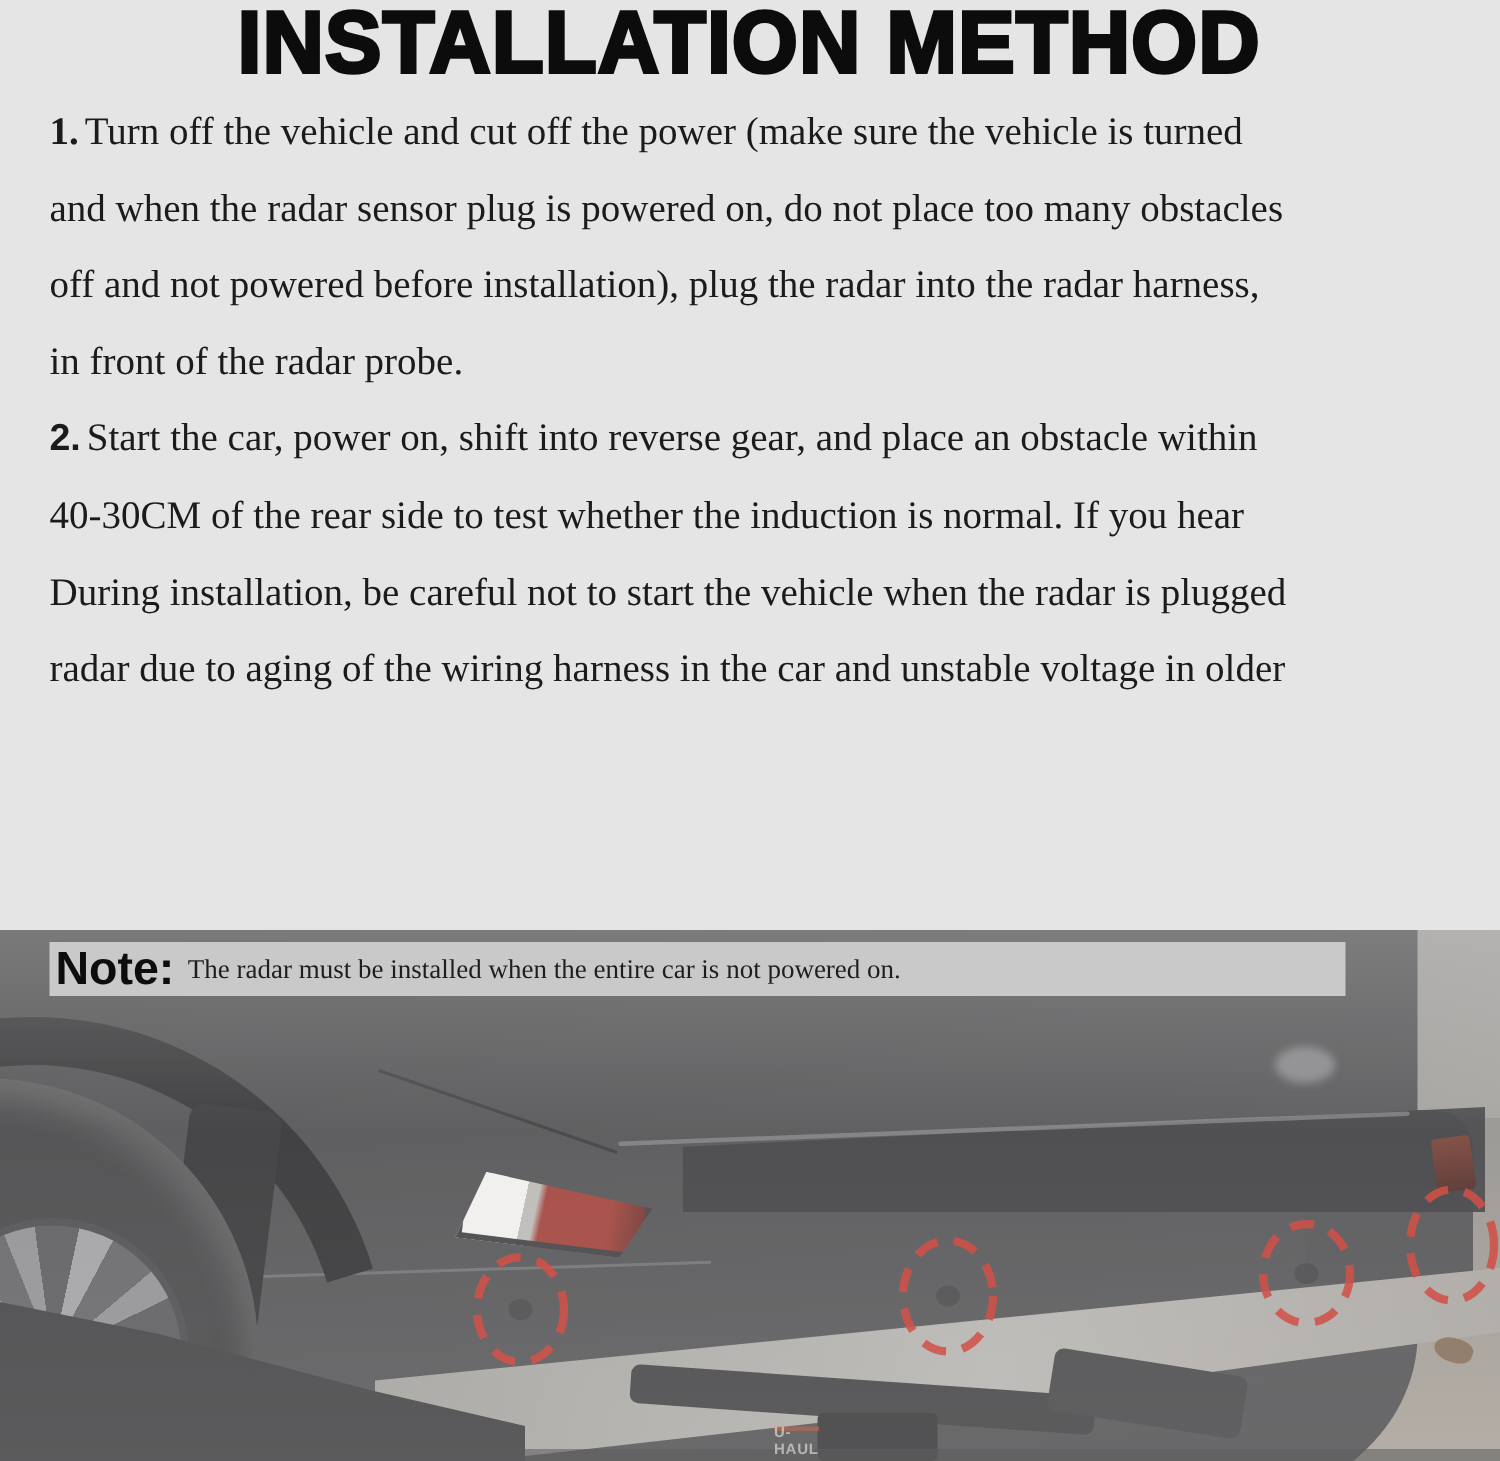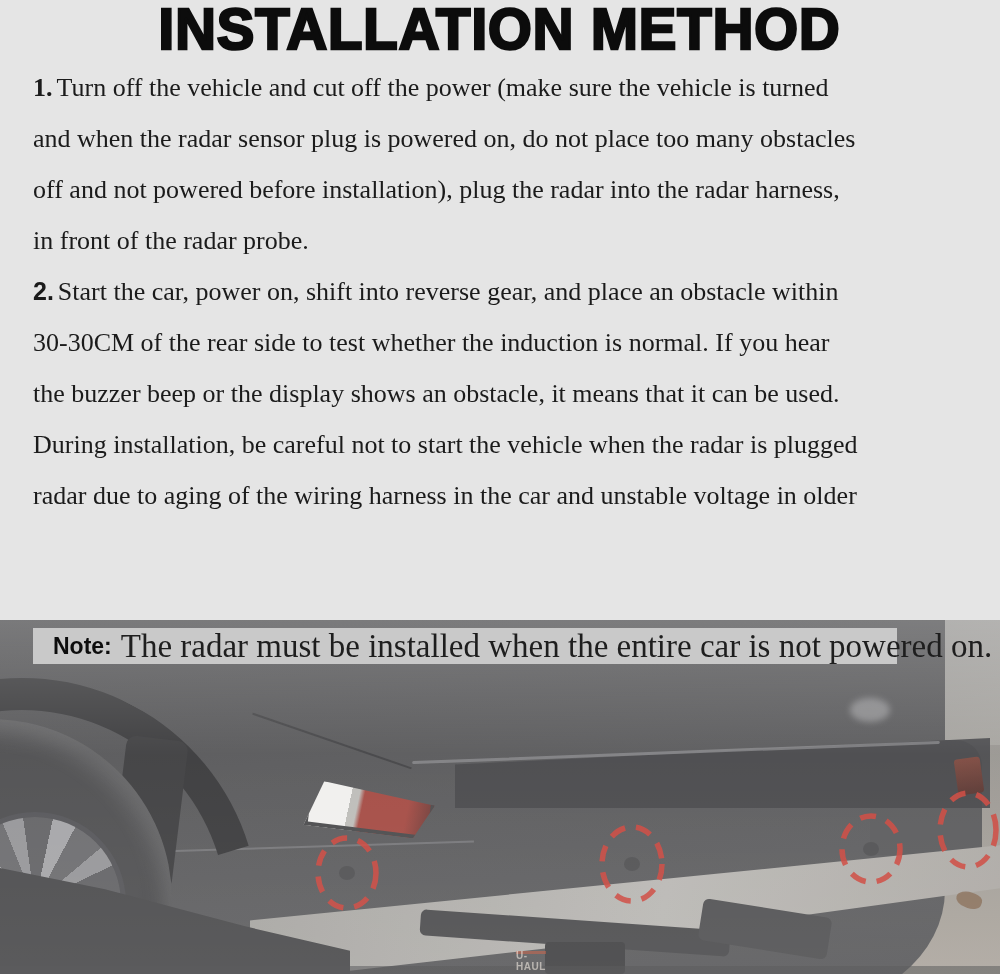--- a/index.html
+++ b/index.html
@@ -78,38 +78,37 @@
   .ph-watermark i{display:block;position:static;width:30px;height:3px;margin-top:1px;
        background:rgba(195,75,45,.55);}
   .ph-markers{inset:0;width:1000px;height:354px;z-index:14;}
   .ph-haze{inset:0;z-index:15;pointer-events:none;
        background:linear-gradient(180deg,rgba(255,255,255,.30) 0%,rgba(255,255,255,.12) 38%,rgba(255,255,255,.16) 100%);}
 
   
   .note-bar{position:absolute;left:33px;top:628px;width:864px;height:36px;z-index:30;
        background:rgba(206,206,206,.95);display:flex;align-items:center;padding-left:4px;
        box-sizing:border-box;white-space:nowrap;}
-  .note-label{font-family:"Liberation Sans", sans-serif;font-weight:bold;font-size:23px;color:#0d0d0d;margin-left:16px;}
-  .note-text{font-family:"Liberation Serif", serif;font-size:33px;color:#1e1e1e;padding-left:9px;}
+  .note-label{font-family:"Liberation Sans", sans-serif;font-weight:bold;font-size:31px;color:#0d0d0d;}
+  .note-text{font-family:"Liberation Serif", serif;font-size:18px;color:#1e1e1e;padding-left:9px;}
 </style>
 </head>
 <body>
 
 <div class="doc">
 
   <h1 class="title"><span>INSTALLATION METHOD</span></h1>
 
   <div class="body-text">
       <div class="tline"><b class="num n1">1.</b>Turn off the vehicle and cut off the power (make sure the vehicle is turned</div>
       <div class="tline">and when the radar sensor plug is powered on, do not place too many obstacles</div>
       <div class="tline">off and not powered before installation), plug the radar into the radar harness,</div>
       <div class="tline">in front of the radar probe.</div>
       <div class="tline"><b class="num n2">2.</b>Start the car, power on, shift into reverse gear, and place an obstacle within</div>
-      <div class="tline">30-30CM of the rear side to test whether the induction is normal. If you hear</div>
-      <div class="tline">the buzzer beep or the display shows an obstacle, it means that it can be used.</div>
+      <div class="tline">40-30CM of the rear side to test whether the induction is normal. If you hear</div>
       <div class="tline">During installation, be careful not to start the vehicle when the radar is plugged</div>
       <div class="tline">radar due to aging of the wiring harness in the car and unstable voltage in older</div>
     </div>
 
   <div class="photo">
     <div class="ph-base"></div>
     <div class="ph-sky"></div>
     <div class="ph-ground"></div>
     <div class="ph-car"></div>
     <div class="ph-bumper-r"></div>

